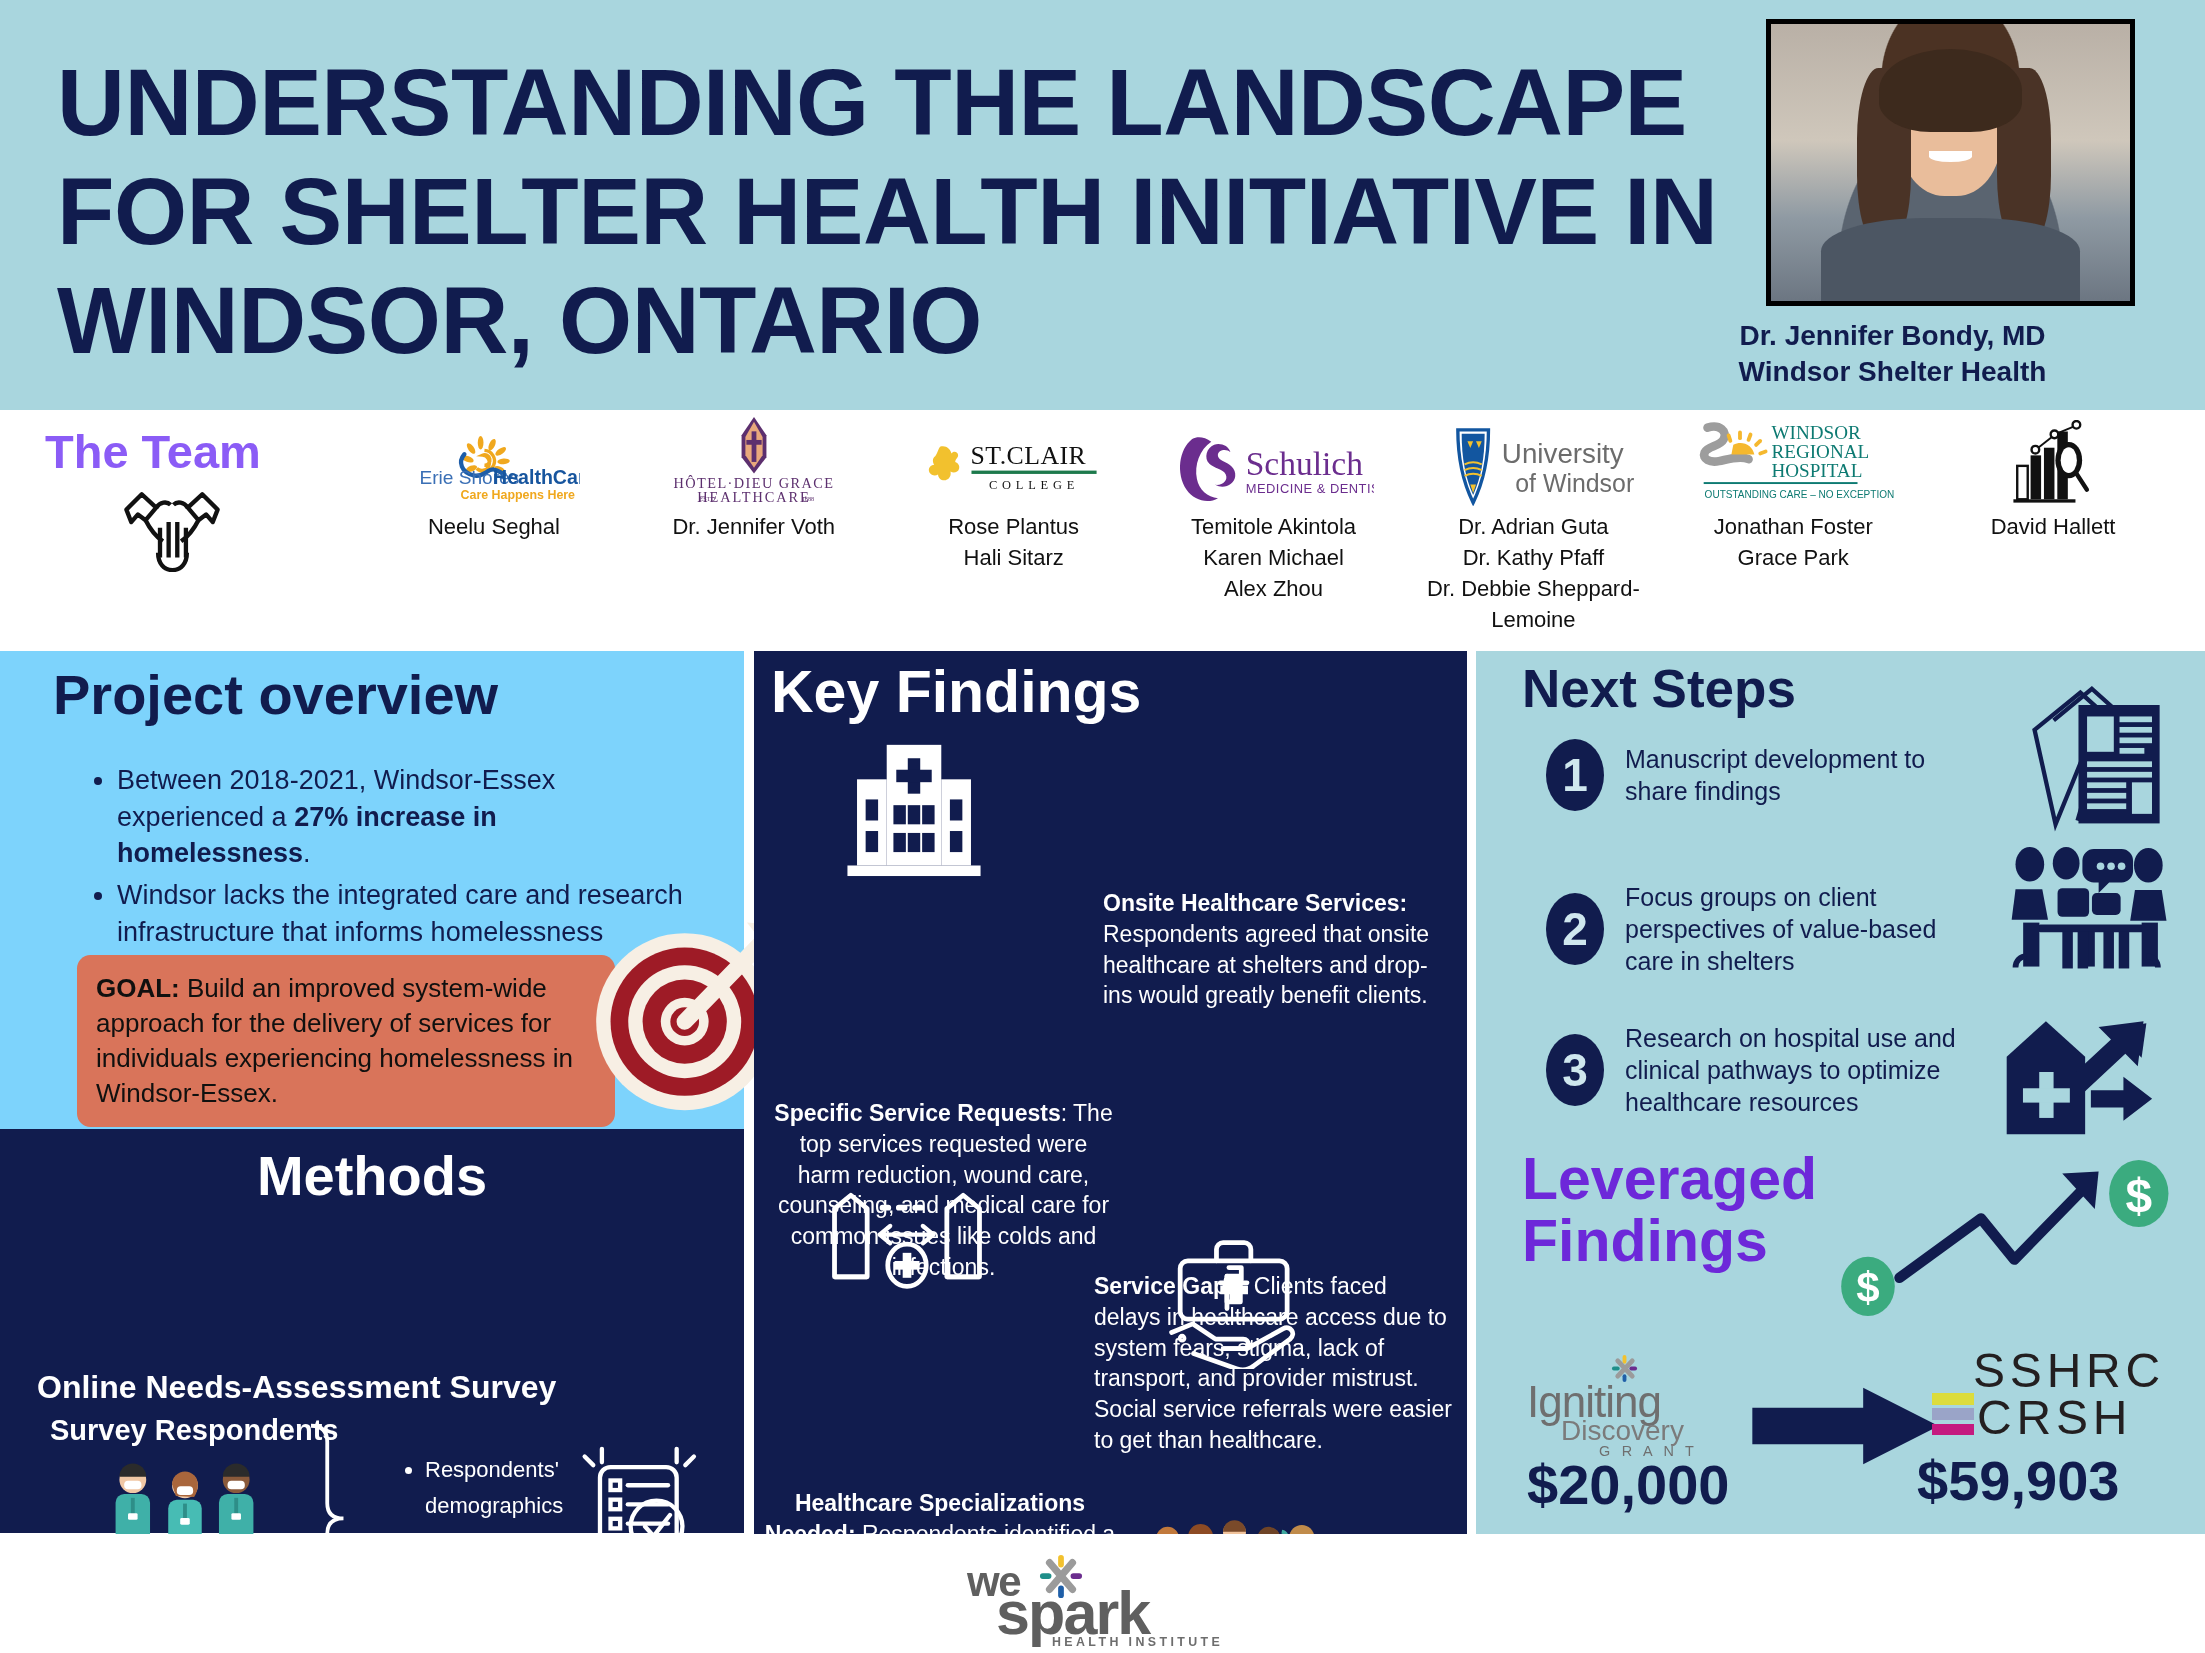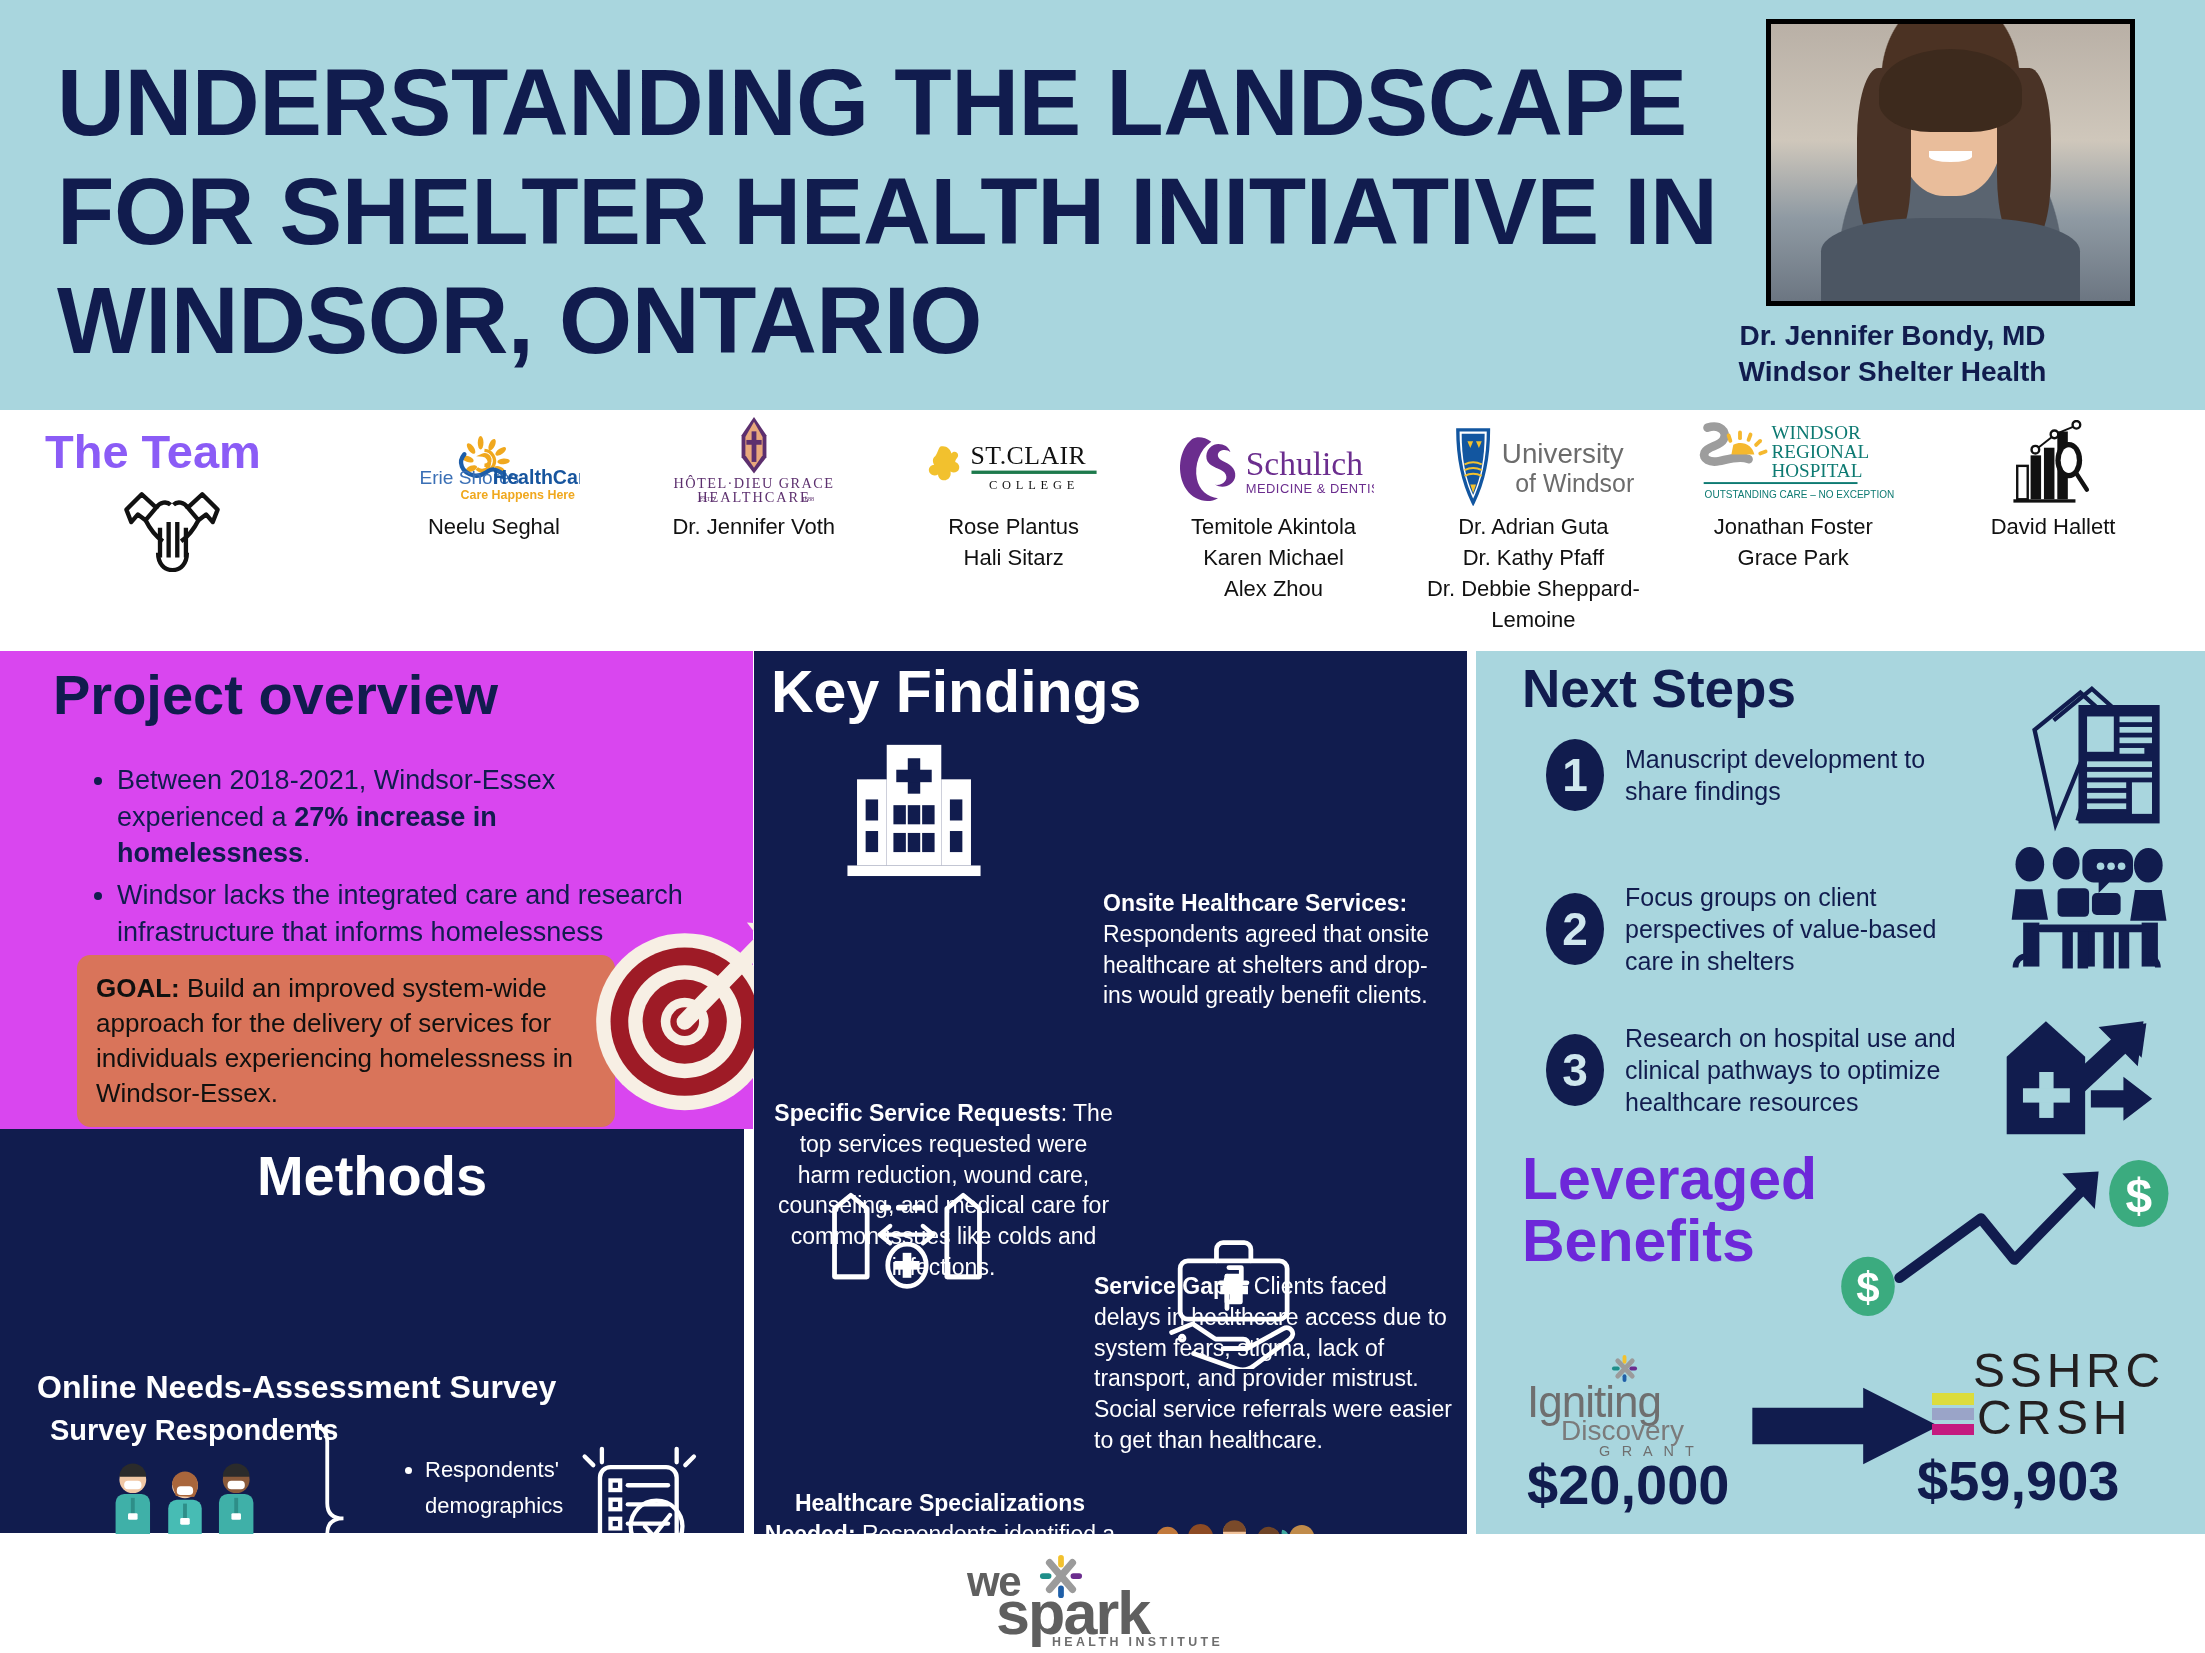--- a/index.html
+++ b/index.html
@@ -73,22 +73,21 @@
     position:absolute;left:364px;top:4.8px;width:1819px;height:235px;
     display:flex;align-items:flex-start;
   }
   .tcol{flex:1 1 0;display:flex;flex-direction:column;align-items:center;}
   .tlogo{height:91px;display:flex;align-items:flex-end;justify-content:center;}
   .tnames{margin-top:4.8px;text-align:center;color:#111;font-size:22px;line-height:1.42;}
 
   
   .panel-left-top{
     position:absolute;left:0;top:651px;width:744px;height:478px;
-    background:#d946ef;
-    padding-left:9px;
+    background:#7dd3fc;
   }
   .panel-left-bot{
     position:absolute;left:0;top:1129px;width:744px;height:404px;
     background:#111c4e;
   }
   .panel-mid{
     position:absolute;left:754px;top:651px;width:713px;height:883px;
     background:#111c4e;
   }
   .panel-right{
@@ -667,21 +666,21 @@
       <path d="M236 60 l70-12 -10 72z"></path>
     </g>
     <g fill="#a9d6de">
       <rect x="82" y="150" width="30" height="96"></rect>
         <rect x="48" y="184" width="98" height="30"></rect>
     </g>
   </svg>
 
   <div class="lf-title">
     <div>Leveraged</div>
-    <div>Benefits</div>
+    <div>Findings</div>
   </div>
 
   <svg class="lf-arrow" viewBox="0 0 790 420">
     <ellipse cx="94" cy="308" rx="56" ry="62" fill="#3bab7f"></ellipse>
     <text x="94" y="340" text-anchor="middle" font-family="Liberation Sans, sans-serif" font-size="88" font-weight="bold" fill="#fff">$</text>
     <path d="M160 290 L330 166 L400 252 L560 88" fill="none" stroke="#111c4e" stroke-width="22" stroke-linejoin="round" stroke-linecap="round"></path>
     <path d="M500 72 l76 -4 -8 78z" fill="#111c4e"></path>
     <ellipse cx="660" cy="114" rx="62" ry="70" fill="#3bab7f"></ellipse>
     <text x="660" y="152" text-anchor="middle" font-family="Liberation Sans, sans-serif" font-size="100" font-weight="bold" fill="#fff">$</text>
   </svg>

